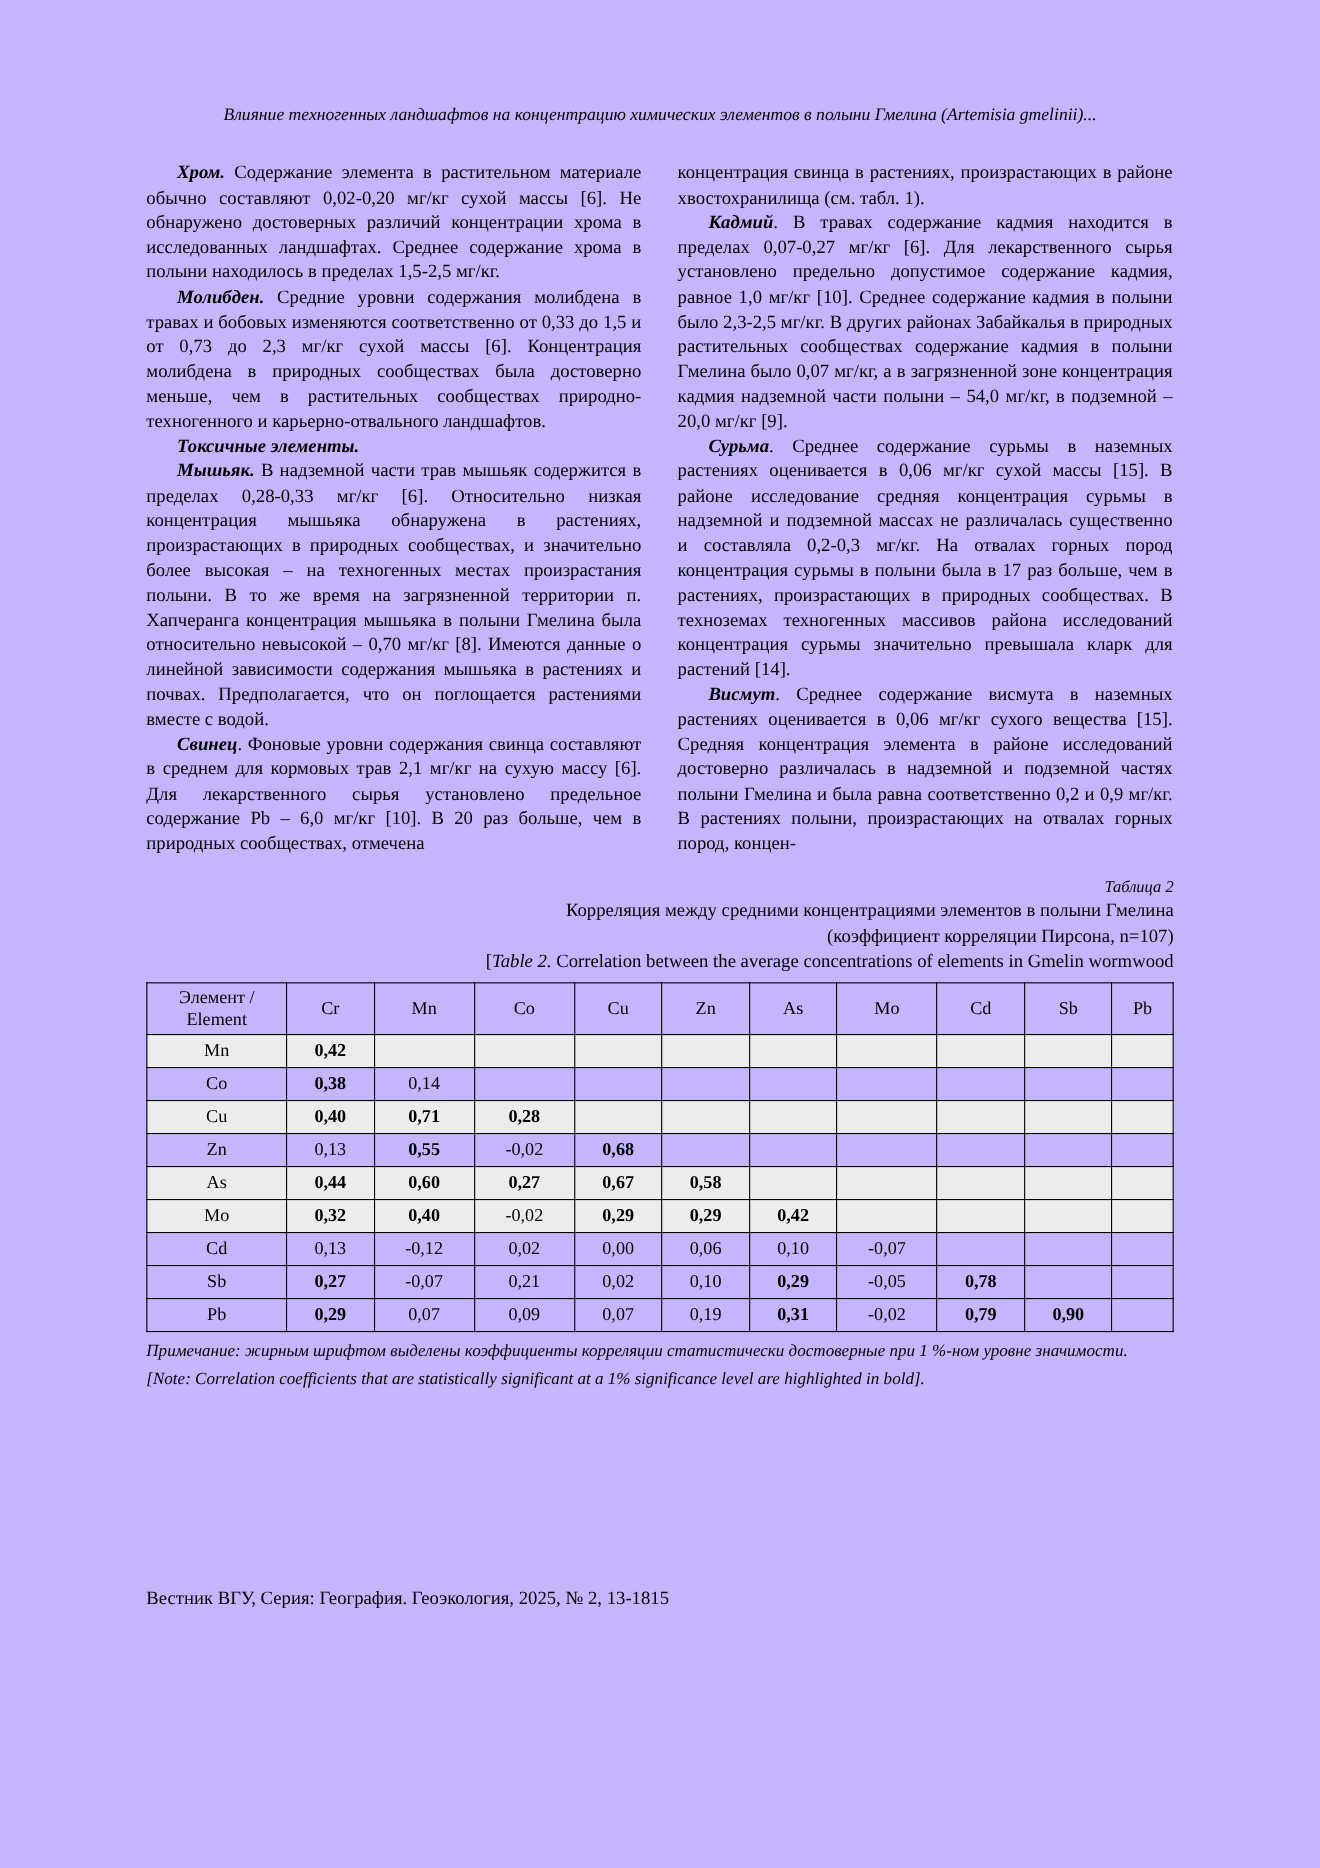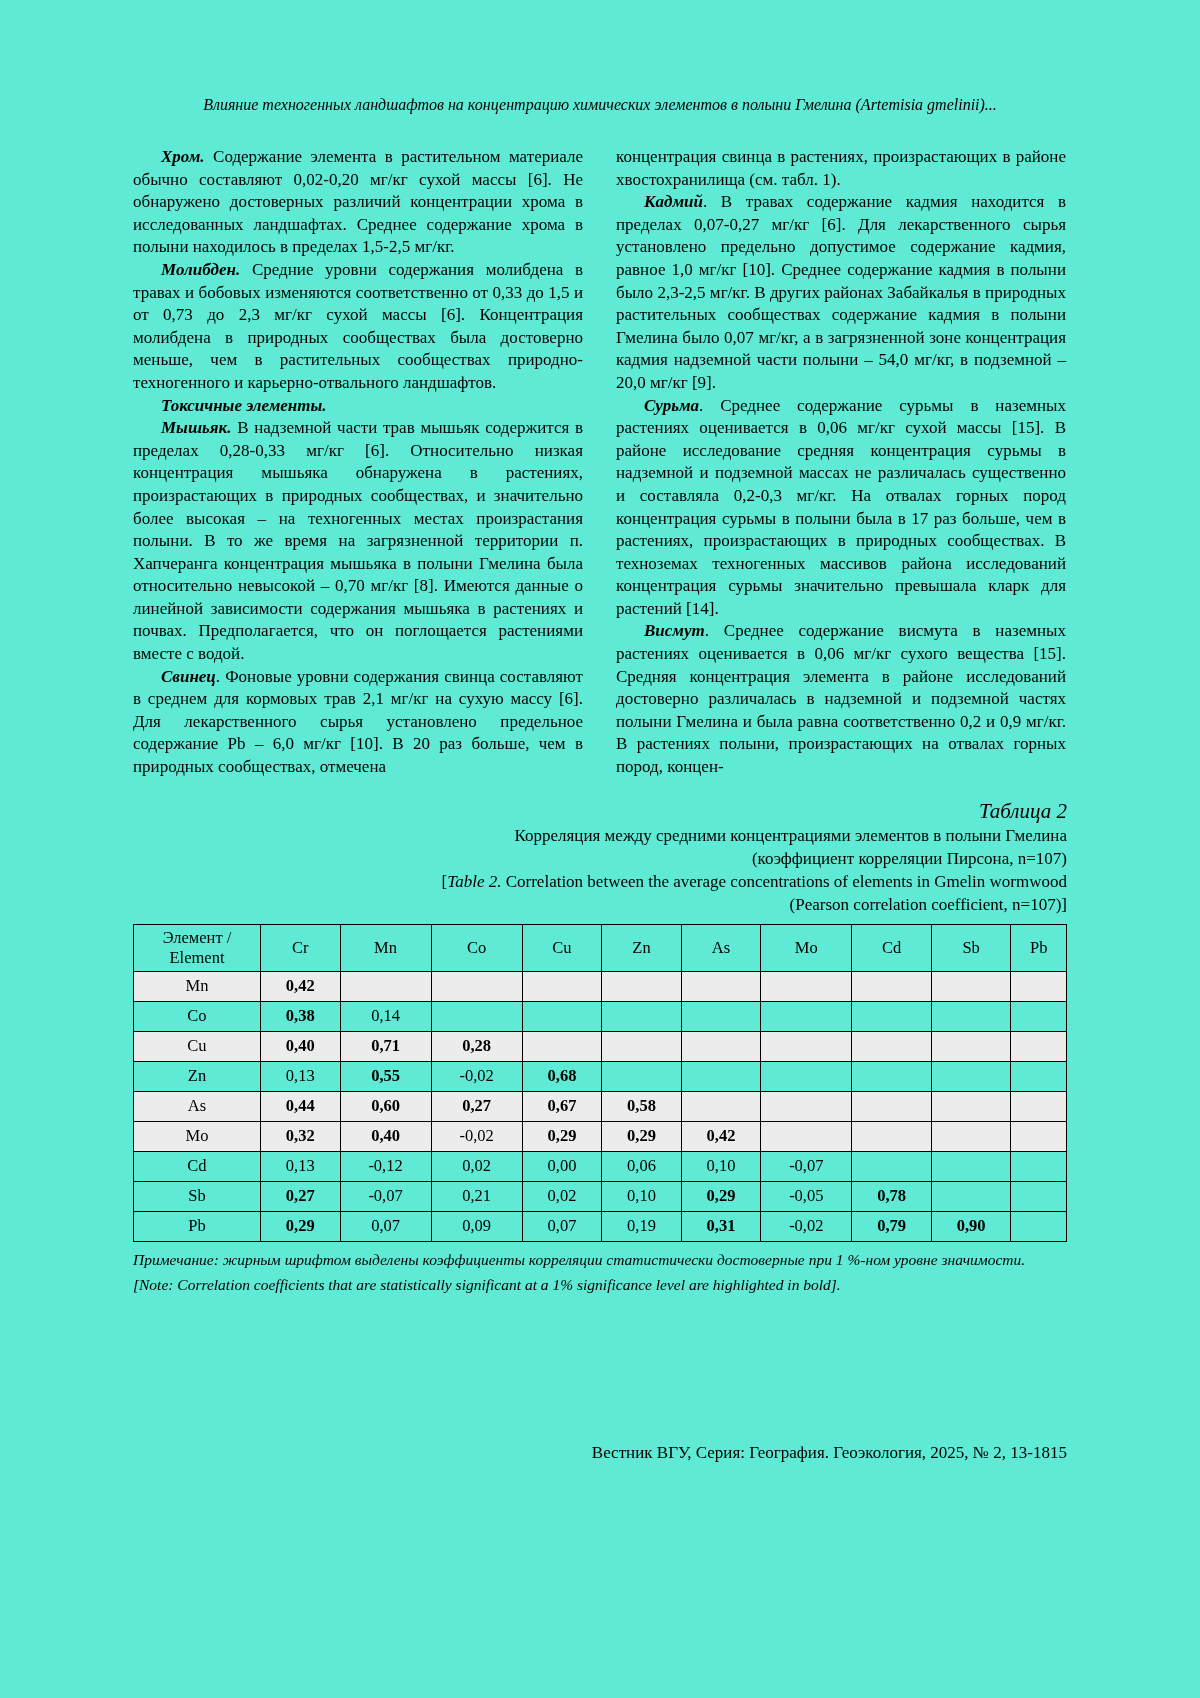--- a/index.html
+++ b/index.html
@@ -1,20 +1,20 @@
 <!DOCTYPE html>
 <html><head>
 <meta charset="utf-8">
 <style>
   html, body { margin:0; padding:0; background:#ffffff; }
   .page {
     position:relative;
     width:1200px;
     height:1698px;
-    background:#5eead4;
+    background:#c4b5fd;
     color:#000;
     font-family:"Liberation Serif", serif;
     overflow:hidden;
   }
   .content {
     position:absolute;
     left:133px;
     top:96px;
     width:934px;
   }
@@ -35,21 +35,21 @@
     line-height:22.6px;
     text-align:justify;
   }
   p.para { margin:0; text-indent:28px; }
   p.para.no-indent { text-indent:0; }
   p.para .lead { font-weight:bold; font-style:italic; }
 
   .table-label {
     text-align:right;
     font-style:italic;
-    font-size:21px;
+    font-size:15px;
     margin-top:20px;
   }
   .caption-line {
     text-align:right;
     font-size:17px;
     line-height:23px;
   }
   .caption-line:first-of-type { margin-top:6px; }
   .caption-line .it { font-style:italic; }
 
@@ -80,21 +80,21 @@
     margin-top:7px;
   }
   .note + .note { margin-top:4px; }
 
   .footer {
     position:absolute;
     left:133px;
     width:934px;
     top:1443px;
     display:flex;
-    justify-content:flex-end;
+    justify-content:flex-start;
     font-size:17px;
   }
 </style>
 </head>
 <body>
 
 <div class="page">
   <div class="content">
 
     <div class="running-head">Влияние техногенных ландшафтов на концентрацию химических элементов в полыни Гмелина (Artemisia gmelinii)...</div>
@@ -113,21 +113,20 @@
           <p class="para"><span class="lead">Сурьма</span>. Среднее содержание сурьмы в наземных растениях оценивается в 0,06 мг/кг сухой массы [15]. В районе исследование средняя концентрация сурьмы в надземной и подземной массах не различалась существенно и составляла 0,2-0,3 мг/кг. На отвалах горных пород концентрация сурьмы в полыни была в 17 раз больше, чем в растениях, произрастающих в природных сообществах. В техноземах техногенных массивов района исследований концентрация сурьмы значительно превышала кларк для растений [14].</p>
           <p class="para"><span class="lead">Висмут</span>. Среднее содержание висмута в наземных растениях оценивается в 0,06 мг/кг сухого вещества [15]. Средняя концентрация элемента в районе исследований достоверно различалась в надземной и подземной частях полыни Гмелина и была равна соответственно 0,2 и 0,9 мг/кг. В растениях полыни, произрастающих на отвалах горных пород, концен-</p>
         </div>
     </div>
 
     <div class="table-label">Таблица 2</div>
 
     <div class="caption-line">Корреляция между средними концентрациями элементов в полыни Гмелина</div>
     <div class="caption-line">(коэффициент корреляции Пирсона, n=107)</div>
     <div class="caption-line"><span>[</span><span class="it">Table 2.</span><span> Correlation between the average concentrations of elements in Gmelin wormwood</span></div>
-    <div class="caption-line">(Pearson correlation coefficient, n=107)]</div>
 
     <table class="corr">
       <thead>
         <tr id="corr-head-row">
             <th class="el-col">Элемент / Element</th>
             <th>Cr</th>
             <th>Mn</th>
             <th>Co</th>
             <th>Cu</th>
             <th>Zn</th>

